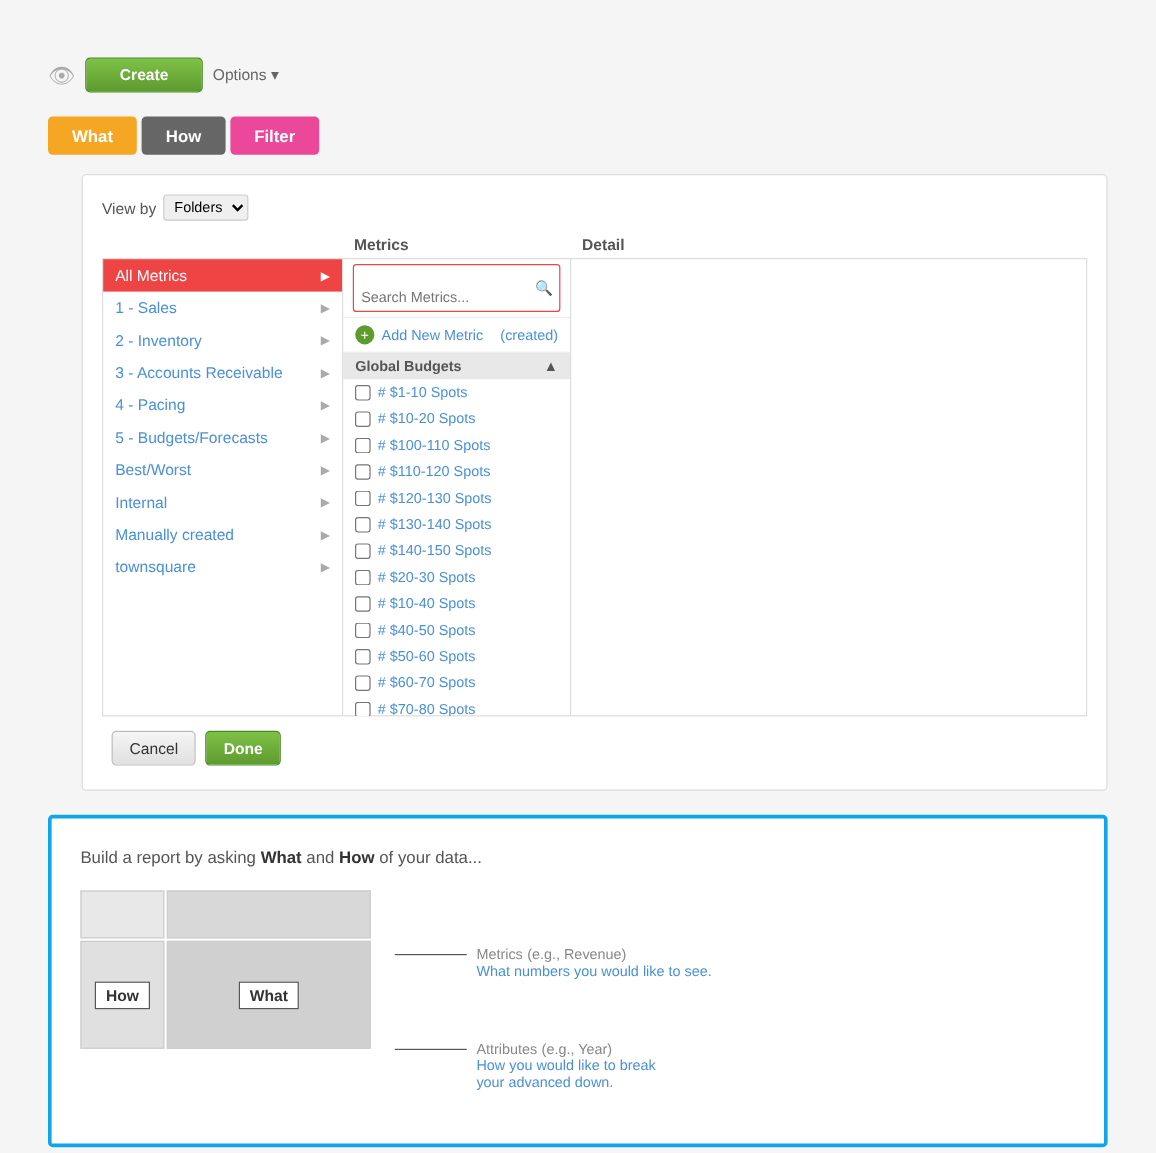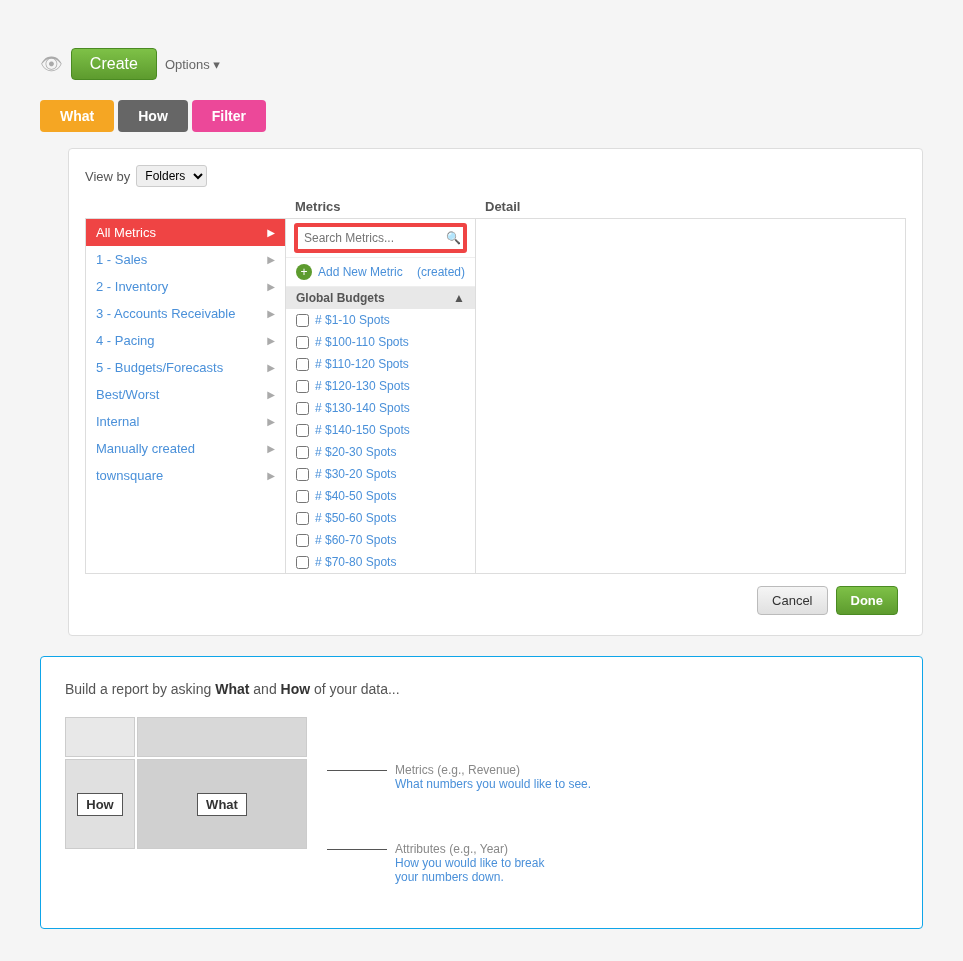--- a/index.html
+++ b/index.html
@@ -5,21 +5,21 @@
     * { box-sizing: border-box; margin: 0; padding: 0; }
     body { font-family: Arial, sans-serif; font-size: 13px; background: #f5f5f5; color: #333; }
     .page { background: #f5f5f5; min-height: 961px; padding: 40px; }
 
     
     .header { display: flex; align-items: flex-start; justify-content: space-between; margin-bottom: 20px; }
     .header-left h1 { font-size: 22px; font-weight: bold; color: #333; }
     .header-left p { font-size: 12px; color: #999; margin-top: 2px; }
     .header-right { display: flex; align-items: center; gap: 8px; margin-top: 8px; }
     .eye-icon { color: #aaa; font-size: 18px; cursor: pointer; }
-    .btn-create { background: linear-gradient(to bottom, #7ec147, #5d9b2e); color: white; border: 1px solid #4a8a22; border-radius: 4px; padding: 6px 18px; font-size: 16px; cursor: pointer; font-weight: normal; }
+    .btn-create { background: linear-gradient(to bottom, #7ec147, #5d9b2e); color: white; border: 1px solid #4a8a22; border-radius: 4px; padding: 6px 28px; font-size: 13px; cursor: pointer; font-weight: bold; }
     .btn-options { background: none; border: none; color: #666; cursor: pointer; font-size: 13px; display: flex; align-items: center; gap: 2px; }
 
     
     .tabs { display: flex; gap: 4px; margin-bottom: 16px; }
     .tab { padding: 8px 20px; border-radius: 4px; font-size: 14px; font-weight: bold; cursor: pointer; border: none; }
     .tab-what { background: #f5a623; color: white; }
     .tab-how { background: #666; color: white; }
     .tab-filter { background: #ec4899; color: white; }
 
     
@@ -33,42 +33,42 @@
     
     .col-folders { width: 200px; border-right: 1px solid #ddd; flex-shrink: 0; }
     .folder-item { padding: 6px 10px; cursor: pointer; display: flex; align-items: center; justify-content: space-between; color: #4a90d9; font-size: 13px; }
     .folder-item.active { background: #ef4444; color: white; }
     .folder-item .chevron { font-size: 10px; color: #aaa; }
     .folder-item.active .chevron { color: white; }
 
     
     .col-metrics { width: 190px; border-right: 1px solid #ddd; flex-shrink: 0; }
     .search-box { position: relative; padding: 4px 8px; border-bottom: 1px solid #eee; }
-    .search-box input { width: 100%; border: 4px solid #ef4444; border-radius: 3px; padding: 4px 24px 4px 6px; font-size: 12px; }
+    .search-box input { width: 100%; border: 1px solid #ef4444; border-radius: 3px; padding: 20px 24px 4px 6px; font-size: 12px; }
     .search-box .search-icon { position: absolute; right: 14px; top: 50%; transform: translateY(-50%); color: #aaa; font-size: 12px; }
     .add-new { padding: 6px 10px; display: flex; align-items: center; gap: 6px; border-bottom: 1px solid #eee; }
     .add-new .plus-icon { width: 16px; height: 16px; background: #5d9b2e; border-radius: 50%; color: white; display: flex; align-items: center; justify-content: center; font-size: 12px; flex-shrink: 0; }
     .add-new .add-label { color: #4a90d9; font-size: 12px; }
     .add-new .advanced { color: #4a90d9; font-size: 12px; margin-left: auto; }
     .global-metrics-header { background: #e8e8e8; padding: 4px 10px; font-size: 12px; font-weight: bold; color: #555; display: flex; justify-content: space-between; }
     .metrics-list { overflow-y: auto; max-height: 280px; }
     .metric-item { padding: 4px 10px; display: flex; align-items: center; gap: 6px; font-size: 12px; color: #333; }
     .metric-item input[type=checkbox] { flex-shrink: 0; }
     .metric-item label { cursor: pointer; color: #4a90d9; }
 
     
     .col-detail { flex: 1; }
 
     
-    .panel-footer { display: flex; justify-content: flex-end; gap: 8px; padding: 12px 8px 4px; }
+    .panel-footer { display: flex; justify-content: flex-start; gap: 8px; padding: 12px 8px 4px; }
     .btn-cancel { padding: 6px 14px; background: linear-gradient(to bottom, #f5f5f5, #e0e0e0); border: 1px solid #bbb; border-radius: 4px; cursor: pointer; font-size: 13px; color: #333; }
     .btn-done { padding: 6px 14px; background: linear-gradient(to bottom, #7ec147, #5d9b2e); border: 1px solid #4a8a22; border-radius: 4px; cursor: pointer; font-size: 13px; color: white; font-weight: bold; }
 
     
-    .info-panel { background: white; border: 1px solid #0ea5e9; border-radius: 4px; padding: 24px; }
+    .info-panel { background: white; border: 3px solid #0ea5e9; border-radius: 4px; padding: 24px; }
     .info-panel p { font-size: 14px; color: #555; margin-bottom: 20px; }
     .info-panel p strong { color: #333; }
 
     
     .diagram { display: flex; gap: 20px; align-items: flex-start; }
     .diagram-grid { display: grid; grid-template-columns: 70px 170px; grid-template-rows: 40px 90px; gap: 2px; }
     .diagram-cell { background: #e8e8e8; border: 1px solid #ccc; }
     .diagram-cell.top-left { background: #e8e8e8; }
     .diagram-cell.top-right { background: #d8d8d8; }
     .diagram-cell.bottom-left { background: #e0e0e0; display: flex; align-items: center; justify-content: center; }
@@ -182,20 +182,24 @@
           <span>▲</span>
         </div>
 
         <div class="metrics-list" id="metrics-list">
             <div class="metric-item">
               <input type="checkbox" style="">
               <label># $1-10 Spots</label>
             </div>
             <div class="metric-item">
               <input type="checkbox" style="">
+              <label># $10-20 Spots</label>
+            </div>
+            <div class="metric-item">
+              <input type="checkbox" style="">
               <label># $100-110 Spots</label>
             </div>
             <div class="metric-item">
               <input type="checkbox" style="">
               <label># $110-120 Spots</label>
             </div>
             <div class="metric-item">
               <input type="checkbox" style="">
               <label># $120-130 Spots</label>
             </div>
@@ -206,21 +210,21 @@
             <div class="metric-item">
               <input type="checkbox" style="">
               <label># $140-150 Spots</label>
             </div>
             <div class="metric-item">
               <input type="checkbox" style="">
               <label># $20-30 Spots</label>
             </div>
             <div class="metric-item">
               <input type="checkbox" style="">
-              <label># $30-20 Spots</label>
+              <label># $10-40 Spots</label>
             </div>
             <div class="metric-item">
               <input type="checkbox" style="">
               <label># $40-50 Spots</label>
             </div>
             <div class="metric-item">
               <input type="checkbox" style="">
               <label># $50-60 Spots</label>
             </div>
             <div class="metric-item">
@@ -275,20 +279,20 @@
           </div>
         </div>
         <div class="annotation">
           <div class="annotation-line"></div>
           <div class="annotation-text">
             <h4>
               <span>Attributes</span>
               <span style="font-weight:normal; color:#888; font-size:12px;">(e.g., Year)</span>
             </h4>
             <p style="white-space:pre-line; color:#4a90d9; font-size:12px;">How you would like to break
-your numbers down.</p>
+your advanced down.</p>
           </div>
         </div>
       </div>
     </div>
   </div>
 
 </div>
 
 </body></html>

